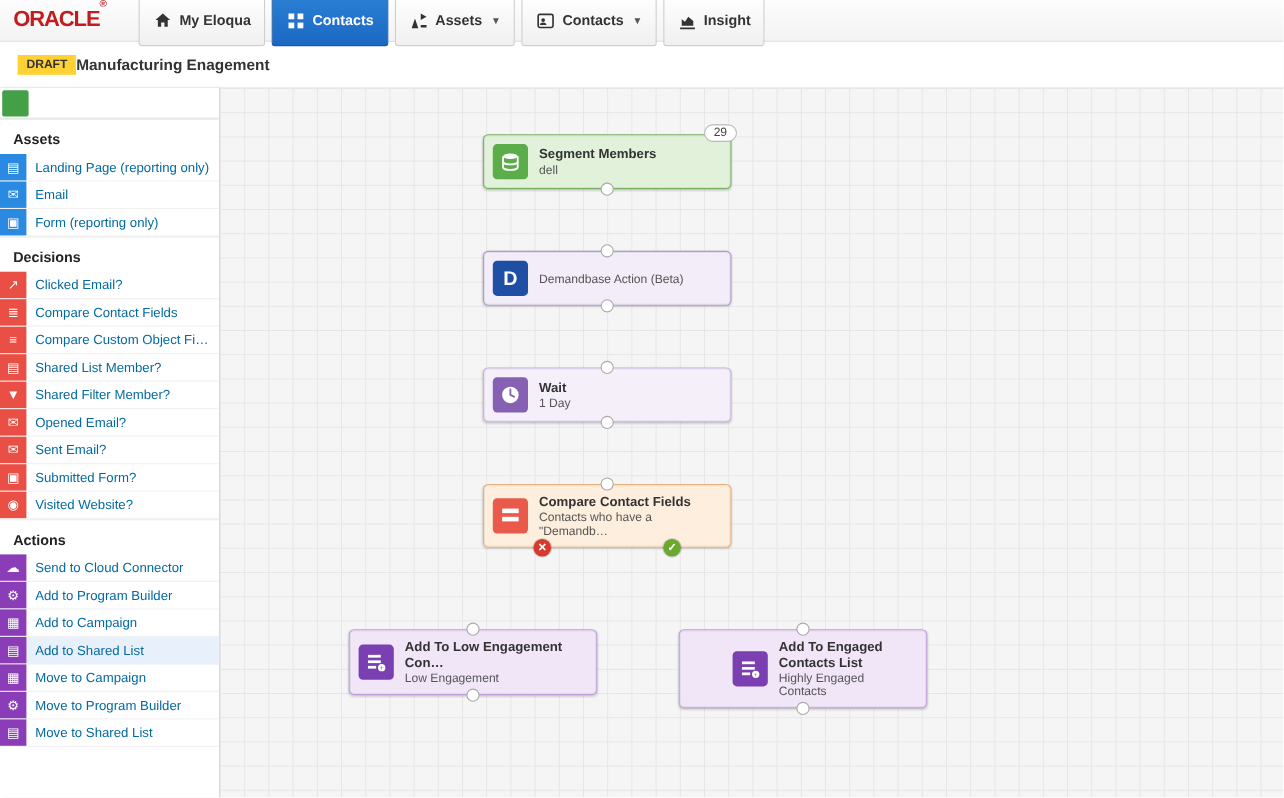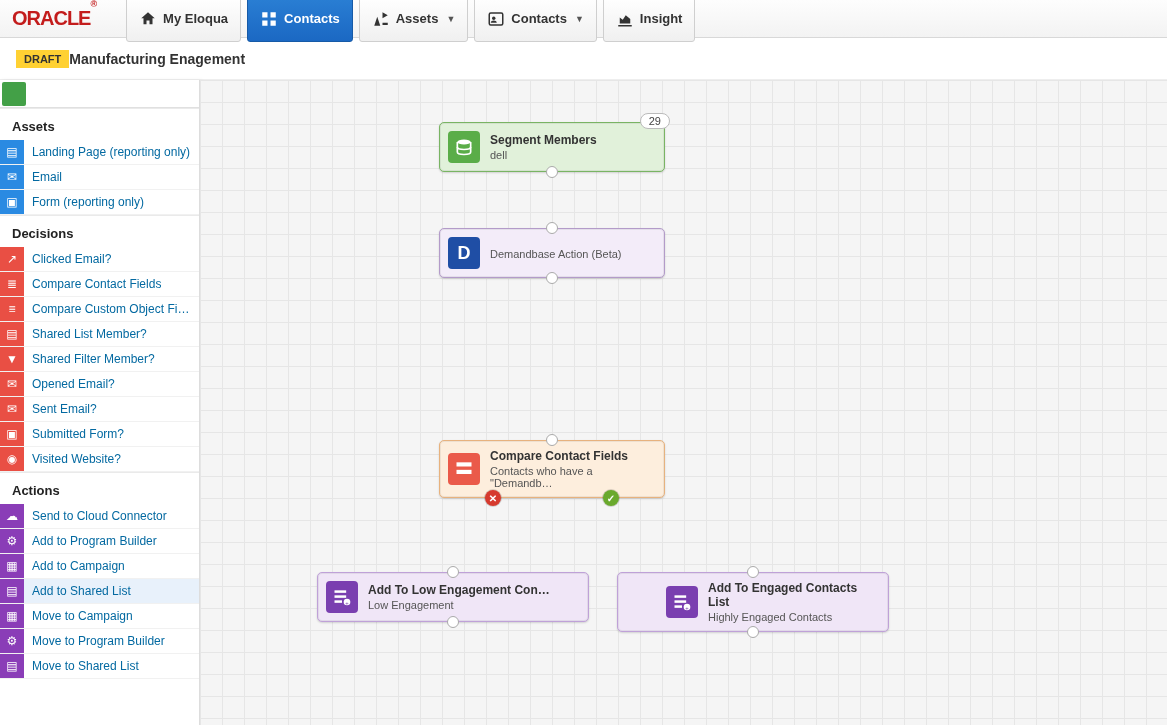--- a/index.html
+++ b/index.html
@@ -48,21 +48,21 @@
 
 .node { position:absolute; border-radius:5px; padding:8px 10px 8px 8px; display:flex; align-items:center; gap:10px; box-shadow:0 1px 2px rgba(0,0,0,0.15), inset 0 0 0 1px rgba(0,0,0,0.06); }
 .node .nicon { width:32px; height:32px; border-radius:4px; display:flex; align-items:center; justify-content:center; flex:0 0 32px; }
 .node .ntext .ntitle { font-weight:bold; font-size:12px; color:#333; }
 .node .ntext .nsub { font-size:11px; color:#555; margin-top:2px; }
 
 .node.green  { background:#e1f1da; border:1px solid #79b463; width:226px; }
 .node.blue   { background:#f3ecf9; border:1px solid #b39bc9; width:226px; }
 .node.lav    { background:#f4eff9; border:1px solid #c6b6d9; width:226px; }
 .node.orange { background:#fdeedd; border:1px solid #e7b27e; width:226px; }
-.node.purple { background:#f0e6f7; border:1px solid #bfa1d8; width:272px; }
+.node.purple { background:#f0e6f7; border:1px solid #bfa1d8; width:226px; }
 
 .nicon.green  { background:#5aad48; }
 .nicon.blue   { background:#1f4ea5; color:#fff; font-weight:bold; }
 .nicon.lav    { background:#8661b3; }
 .nicon.orange { background:#ea5a4a; }
 .nicon.purple { background:#7a3fb0; }
 
 .port { width:12px; height:12px; border:1px solid #aaa; border-radius:50%; background:#fff; position:absolute; }
 .port.top { top:-7px; left:50%; transform:translateX(-50%);}
 .port.bottom { bottom:-7px; left:50%; transform:translateX(-50%);}
@@ -278,20 +278,34 @@
         <div class="nicon blue">
             <span style="color:#fff;font-size:18px;font-weight:bold;">D</span>
           </div>
         <div class="ntext">
           <div class="nsub">Demandbase Action (Beta)</div>
         </div>
         <div class="port top"></div>
         <div class="port bottom"></div>
       </div>
 
+      <div class="node lav" style="left:239px; top:254px;">
+        <div class="nicon lav">
+          <svg width="20" height="20" viewBox="0 0 24 24">
+              <circle cx="12" cy="12" r="9" fill="#fff"></circle>
+              <path d="M12 6v6l4 2" stroke="#8661b3" stroke-width="2" fill="none" stroke-linecap="round"></path>
+            </svg>
+        </div>
+        <div class="ntext">
+          <div class="ntitle">Wait</div>
+          <div class="nsub">1 Day</div>
+        </div>
+        <div class="port top"></div>
+        <div class="port bottom"></div>
+      </div>
 
       <div class="node orange" style="left:239px; top:360px;">
         <div class="nicon orange">
           <svg width="20" height="20" viewBox="0 0 24 24">
               <rect x="3" y="4" width="18" height="5" fill="#fff"></rect>
               <rect x="3" y="13" width="18" height="5" fill="#fff"></rect>
             </svg>
         </div>
         <div class="ntext">
           <div class="ntitle">Compare Contact Fields</div>

